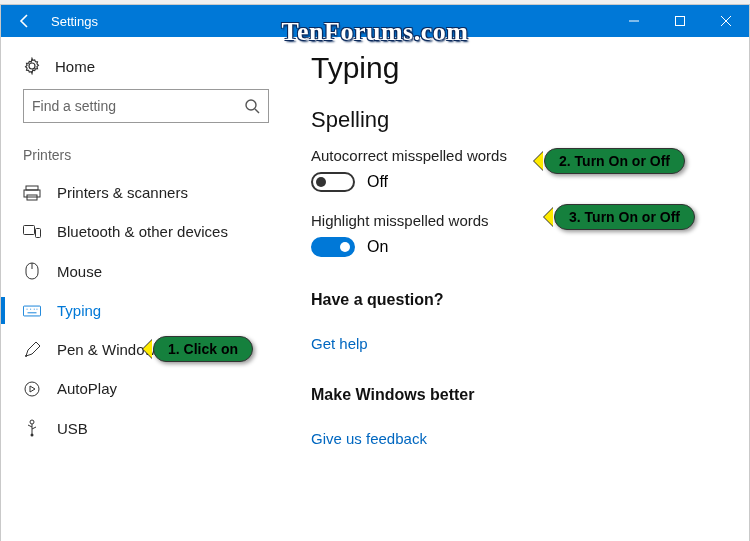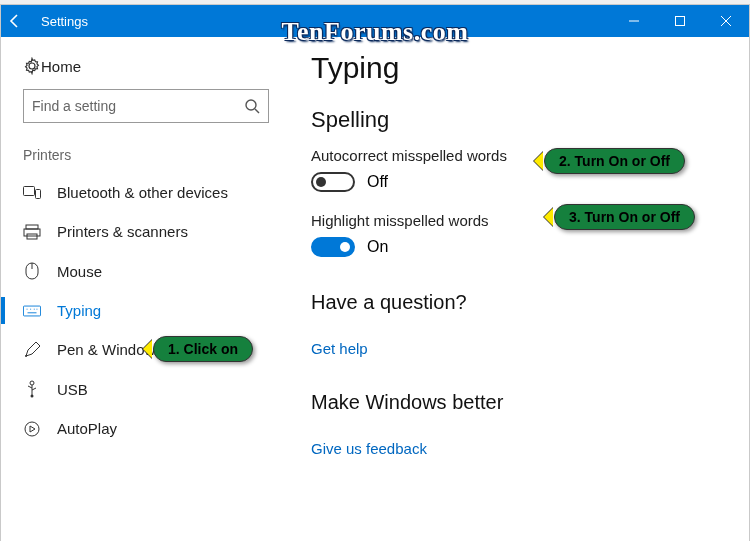--- a/index.html
+++ b/index.html
@@ -1,37 +1,37 @@
 <!DOCTYPE html>
 <html><head>
 <meta charset="utf-8">
 <style>
   * { box-sizing: border-box; margin: 0; padding: 0; font-family: "Segoe UI", Arial, sans-serif; }
   body { background: #f0f0f0; display: flex; justify-content: center; align-items: flex-start; }
   .wrap { width: 750px; height: 541px; background: #fff; position: relative; overflow: hidden; border: 1px solid #c9c9c9; margin-top: 4px; }
   .titlebar { height: 32px; background: #0078d7; color: #fff; display: flex; align-items: center; }
-  .tb-left { display: flex; align-items: center; gap: 12px; }
+  .tb-left { display: flex; align-items: center; gap: 12px; padding-left: 10px; }
   .tb-back { width: 28px; height: 32px; display:flex; align-items:center; justify-content:center; }
   .tb-title { font-size: 13px; }
   .tb-right { margin-left: auto; display: flex; }
   .tb-btn { width: 46px; height: 32px; display:flex; align-items:center; justify-content:center; }
   .body { display: flex; height: calc(100% - 32px); }
   .sidebar { width: 290px; padding: 12px 0 0 0; }
-  .home-row { display:flex; align-items:center; padding: 8px 22px 14px 22px; font-size:15px; color:#222; }
+  .home-row { display:flex; align-items:center; gap:14px; padding: 8px 22px 14px 22px; font-size:15px; color:#222; }
   .search-box { margin: 0 22px 18px 22px; height: 34px; border:1px solid #999; display:flex; align-items:center; padding:0 8px; color:#666; font-size:14px;gap:20px; }
   .search-box span.ph { flex:1; }
   .group-label { padding: 6px 22px 10px 22px; color:#666; font-size:14px; }
   .nav-item { display:flex; align-items:center; gap:16px; padding: 11px 22px; font-size:15px; color:#222; position:relative; }
   .nav-item.active { color:#0078d7; }
   .nav-item.active::before { content:""; position:absolute; left:0; top:6px; bottom:6px; width:4px; background:#0078d7; }
   .nav-icon { width:18px; display:inline-flex; justify-content:center; }
   .content { flex:1; padding: 14px 20px 0 20px; }
   h1 { font-weight:400; font-size:30px; color:#111; margin-bottom: 22px; }
   h2 { font-weight:400; font-size:22px; color:#111; margin-bottom: 14px; }
-  h3 { font-weight:400; font-size:20px; color:#111; margin: 34px 0 8px 0; }
+  h3 { font-weight:700; font-size:16px; color:#111; margin: 34px 0 8px 0; }
   .opt-label { font-size:15px; color:#222; margin-bottom:8px; }
   .toggle-row { display:flex; align-items:center; gap:12px; margin-bottom:20px; }
   .toggle { width:44px; height:20px; border-radius:10px; position:relative; }
   .toggle.off { border:2px solid #333; }
   .toggle.off .knob { width:10px; height:10px; background:#333; border-radius:50%; position:absolute; left:3px; top:3px; }
   .toggle.on { background:#0078d7; border:2px solid #0078d7; }
   .toggle.on .knob { width:10px; height:10px; background:#fff; border-radius:50%; position:absolute; right:3px; top:3px; }
   .toggle-state { font-size:16px; }
   .link { color:#0067c0; font-size:15px;margin-top:26px; }
   .callout { position:absolute; background:#15803d; border:1px solid #333; border-radius:14px; padding:4px 14px; font-family: Verdana, Arial, sans-serif; font-weight:700; font-size:14px; color:#000; box-shadow: 2px 2px 4px rgba(0,0,0,0.4); white-space: nowrap; }
@@ -92,37 +92,37 @@
               <circle cx="7" cy="7" r="5" stroke="#555" fill="none" stroke-width="1.4"></circle>
               <line x1="11" y1="11" x2="15" y2="15" stroke="#555" stroke-width="1.4"></line>
             </svg>
         </span>
       </div>
 
       <div class="group-label">Printers</div>
 
       <div class="nav-item">
         <span class="nav-icon">
-          <svg width="18" height="14" viewBox="0 0 18 14">
-              <rect x="0.5" y="0.5" width="11" height="9" rx="1" stroke="#333" fill="none"></rect>
-              <rect x="12.5" y="3.5" width="5" height="9" rx="1" stroke="#333" fill="none"></rect>
-            </svg>
-        </span>
-        <span>Bluetooth &amp; other devices</span>
-      </div>
-
-      <div class="nav-item">
-        <span class="nav-icon">
           <svg width="18" height="16" viewBox="0 0 18 16">
               <rect x="3" y="1" width="12" height="4" stroke="#333" fill="none"></rect>
               <rect x="1" y="5" width="16" height="7" stroke="#333" fill="none"></rect>
               <rect x="4" y="10" width="10" height="5" stroke="#333" fill="none"></rect>
             </svg>
         </span>
         <span>Printers &amp; scanners</span>
+      </div>
+
+      <div class="nav-item">
+        <span class="nav-icon">
+          <svg width="18" height="14" viewBox="0 0 18 14">
+              <rect x="0.5" y="0.5" width="11" height="9" rx="1" stroke="#333" fill="none"></rect>
+              <rect x="12.5" y="3.5" width="5" height="9" rx="1" stroke="#333" fill="none"></rect>
+            </svg>
+        </span>
+        <span>Bluetooth &amp; other devices</span>
       </div>
 
       <div class="nav-item">
         <span class="nav-icon">
           <svg width="14" height="18" viewBox="0 0 14 18">
               <rect x="1" y="1" width="12" height="16" rx="6" stroke="#333" fill="none"></rect>
               <line x1="7" y1="1" x2="7" y2="7" stroke="#333"></line>
             </svg>
         </span>
         <span>Mouse</span>
@@ -147,38 +147,38 @@
           <svg width="16" height="16" viewBox="0 0 16 16">
               <path d="M2 14 L4 8 L12 0 L16 4 L8 12 Z" stroke="#333" fill="none"></path>
               <circle cx="2" cy="14" r="1" fill="#333"></circle>
             </svg>
         </span>
         <span>Pen &amp; Windows Ink</span>
       </div>
 
       <div class="nav-item">
         <span class="nav-icon">
+          <svg width="16" height="16" viewBox="0 0 16 16">
+              <circle cx="8" cy="8" r="7" stroke="#333" fill="none"></circle>
+              <path d="M6 5 L11 8 L6 11 Z" stroke="#333" fill="none"></path>
+            </svg>
+        </span>
+        <span>AutoPlay</span>
+      </div>
+
+      <div class="nav-item">
+        <span class="nav-icon">
           <svg width="12" height="18" viewBox="0 0 12 18">
               <circle cx="6" cy="3" r="2" stroke="#333" fill="none"></circle>
               <line x1="6" y1="5" x2="6" y2="16" stroke="#333"></line>
               <path d="M6 8 L2 6 M6 10 L10 8" stroke="#333" fill="none"></path>
               <circle cx="6" cy="16" r="1.5" fill="#333"></circle>
             </svg>
         </span>
         <span>USB</span>
-      </div>
-
-      <div class="nav-item">
-        <span class="nav-icon">
-          <svg width="16" height="16" viewBox="0 0 16 16">
-              <circle cx="8" cy="8" r="7" stroke="#333" fill="none"></circle>
-              <path d="M6 5 L11 8 L6 11 Z" stroke="#333" fill="none"></path>
-            </svg>
-        </span>
-        <span>AutoPlay</span>
       </div>
     </div>
 
     <div class="content">
       <h1>Typing</h1>
       <h2>Spelling</h2>
 
       <div class="opt-label">Autocorrect misspelled words</div>
       <div class="toggle-row">
         <div class="toggle off">

